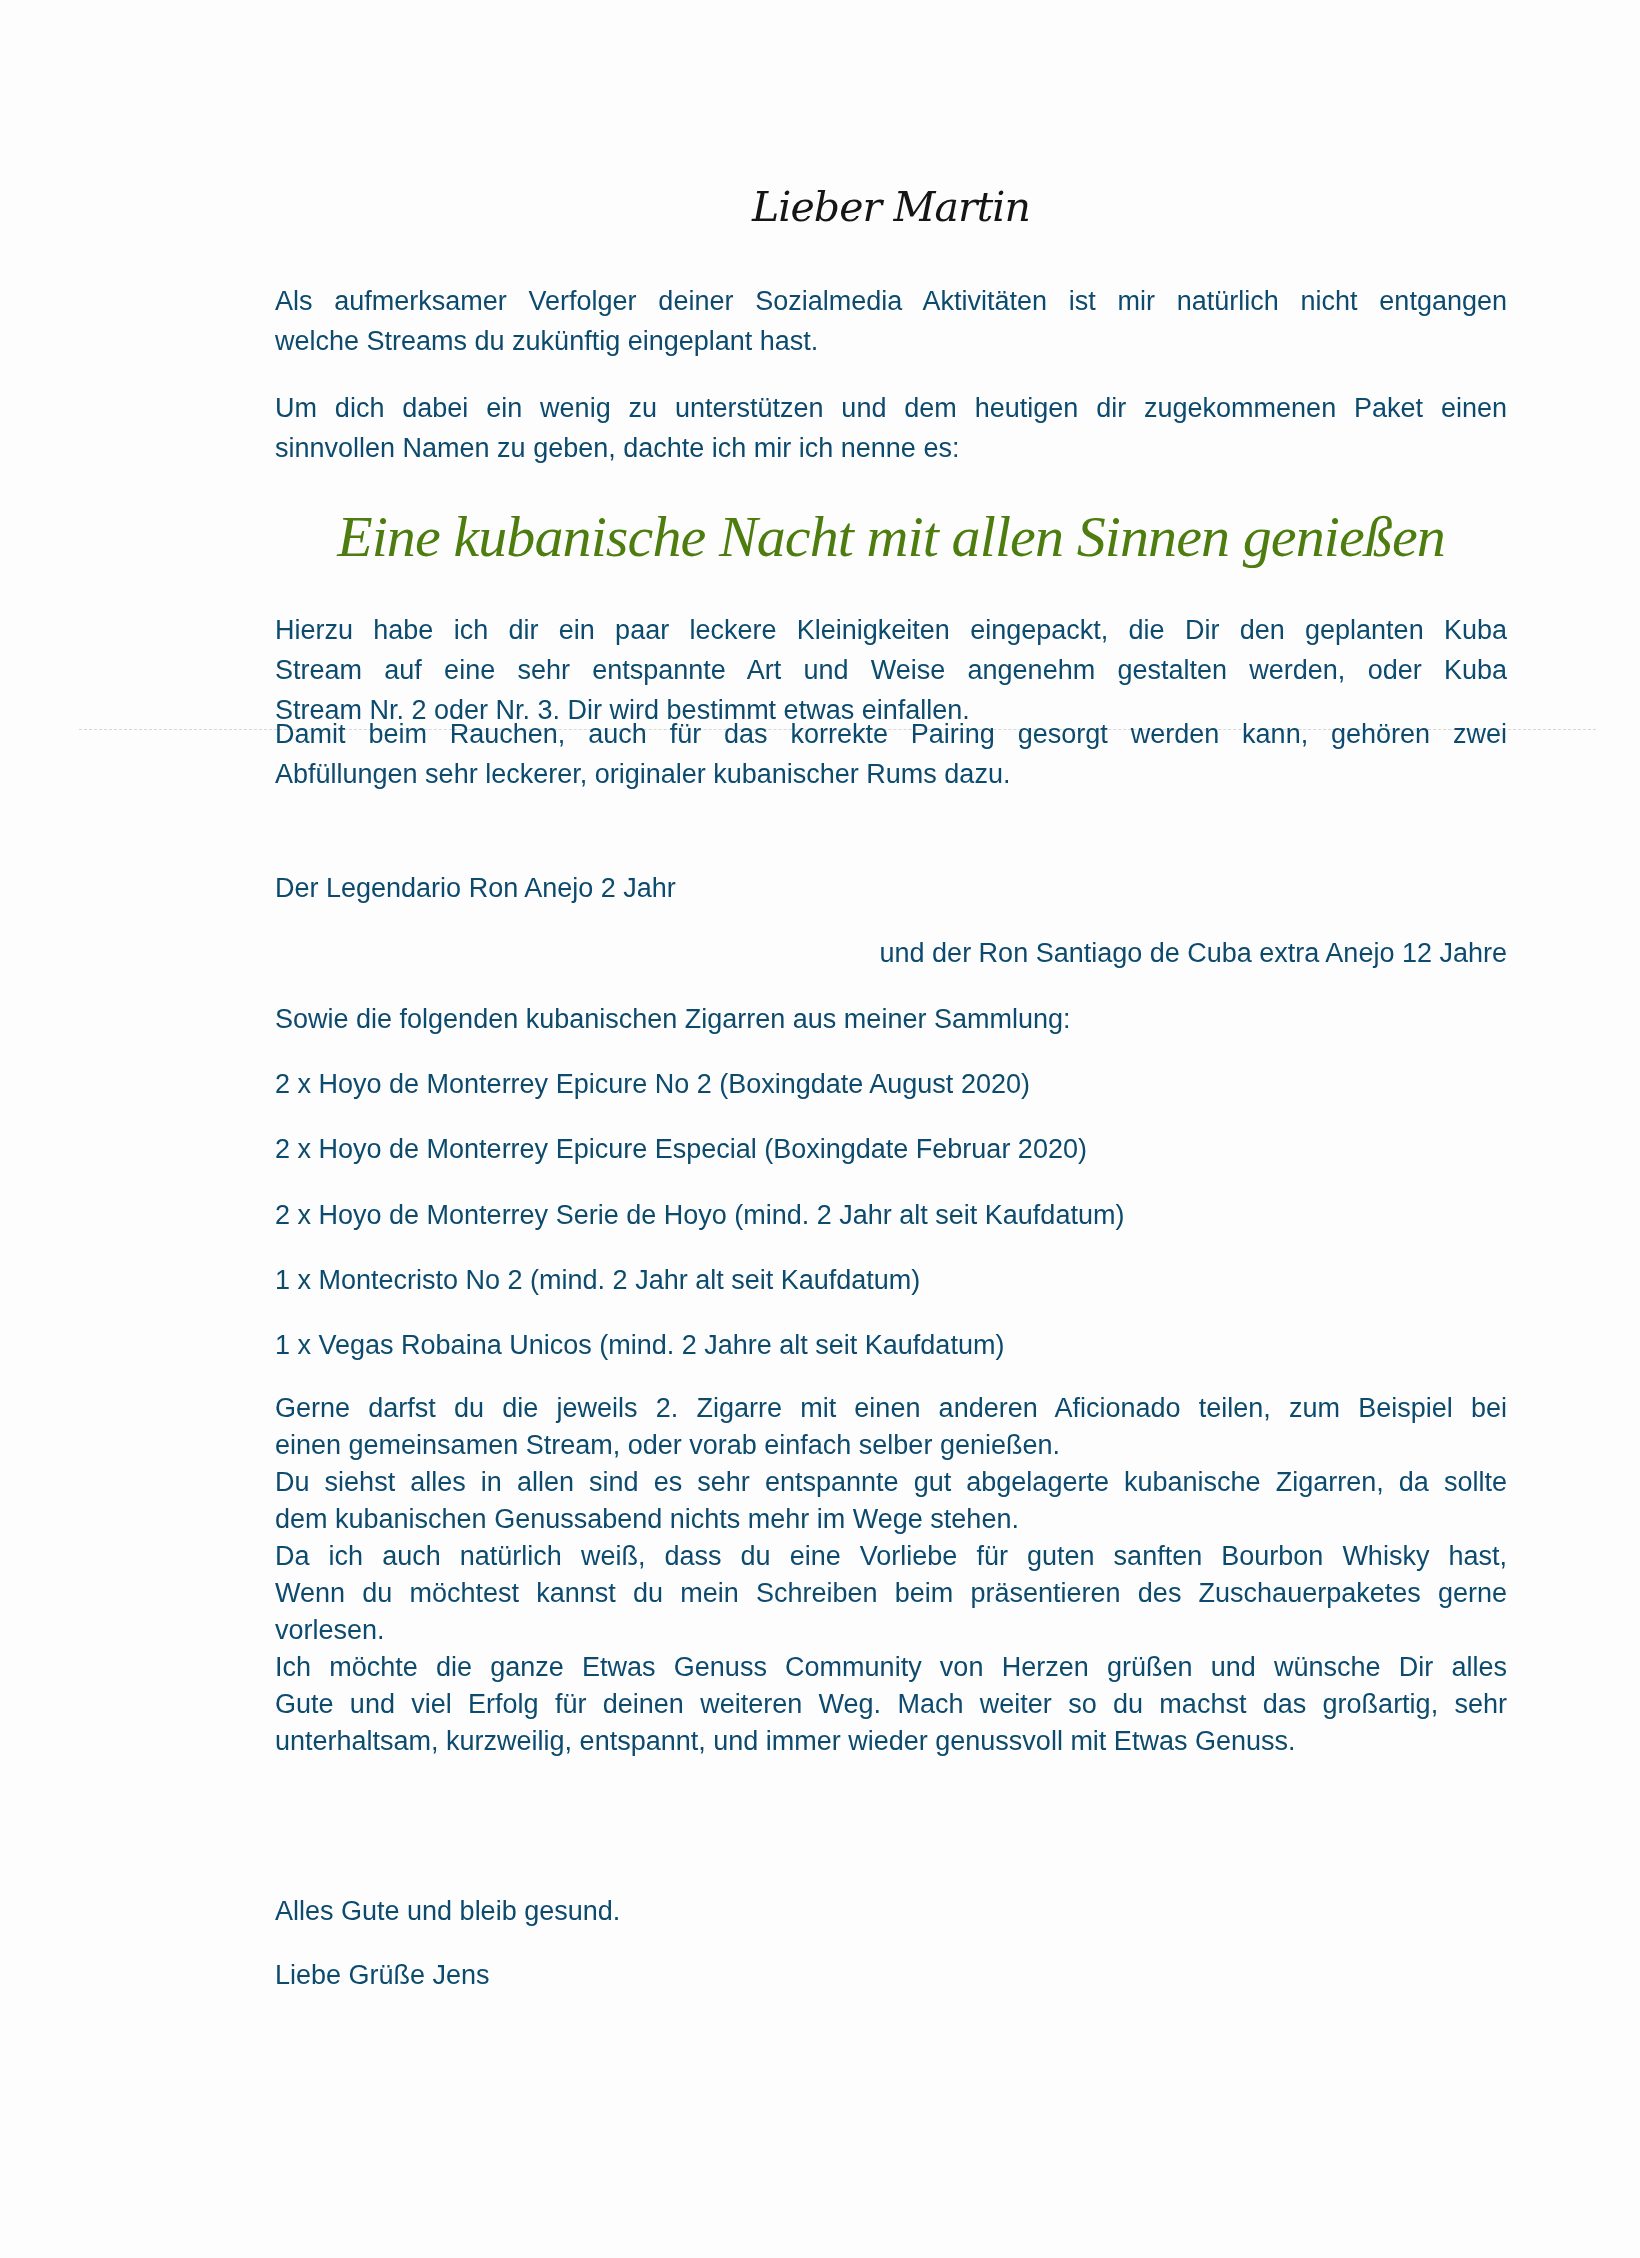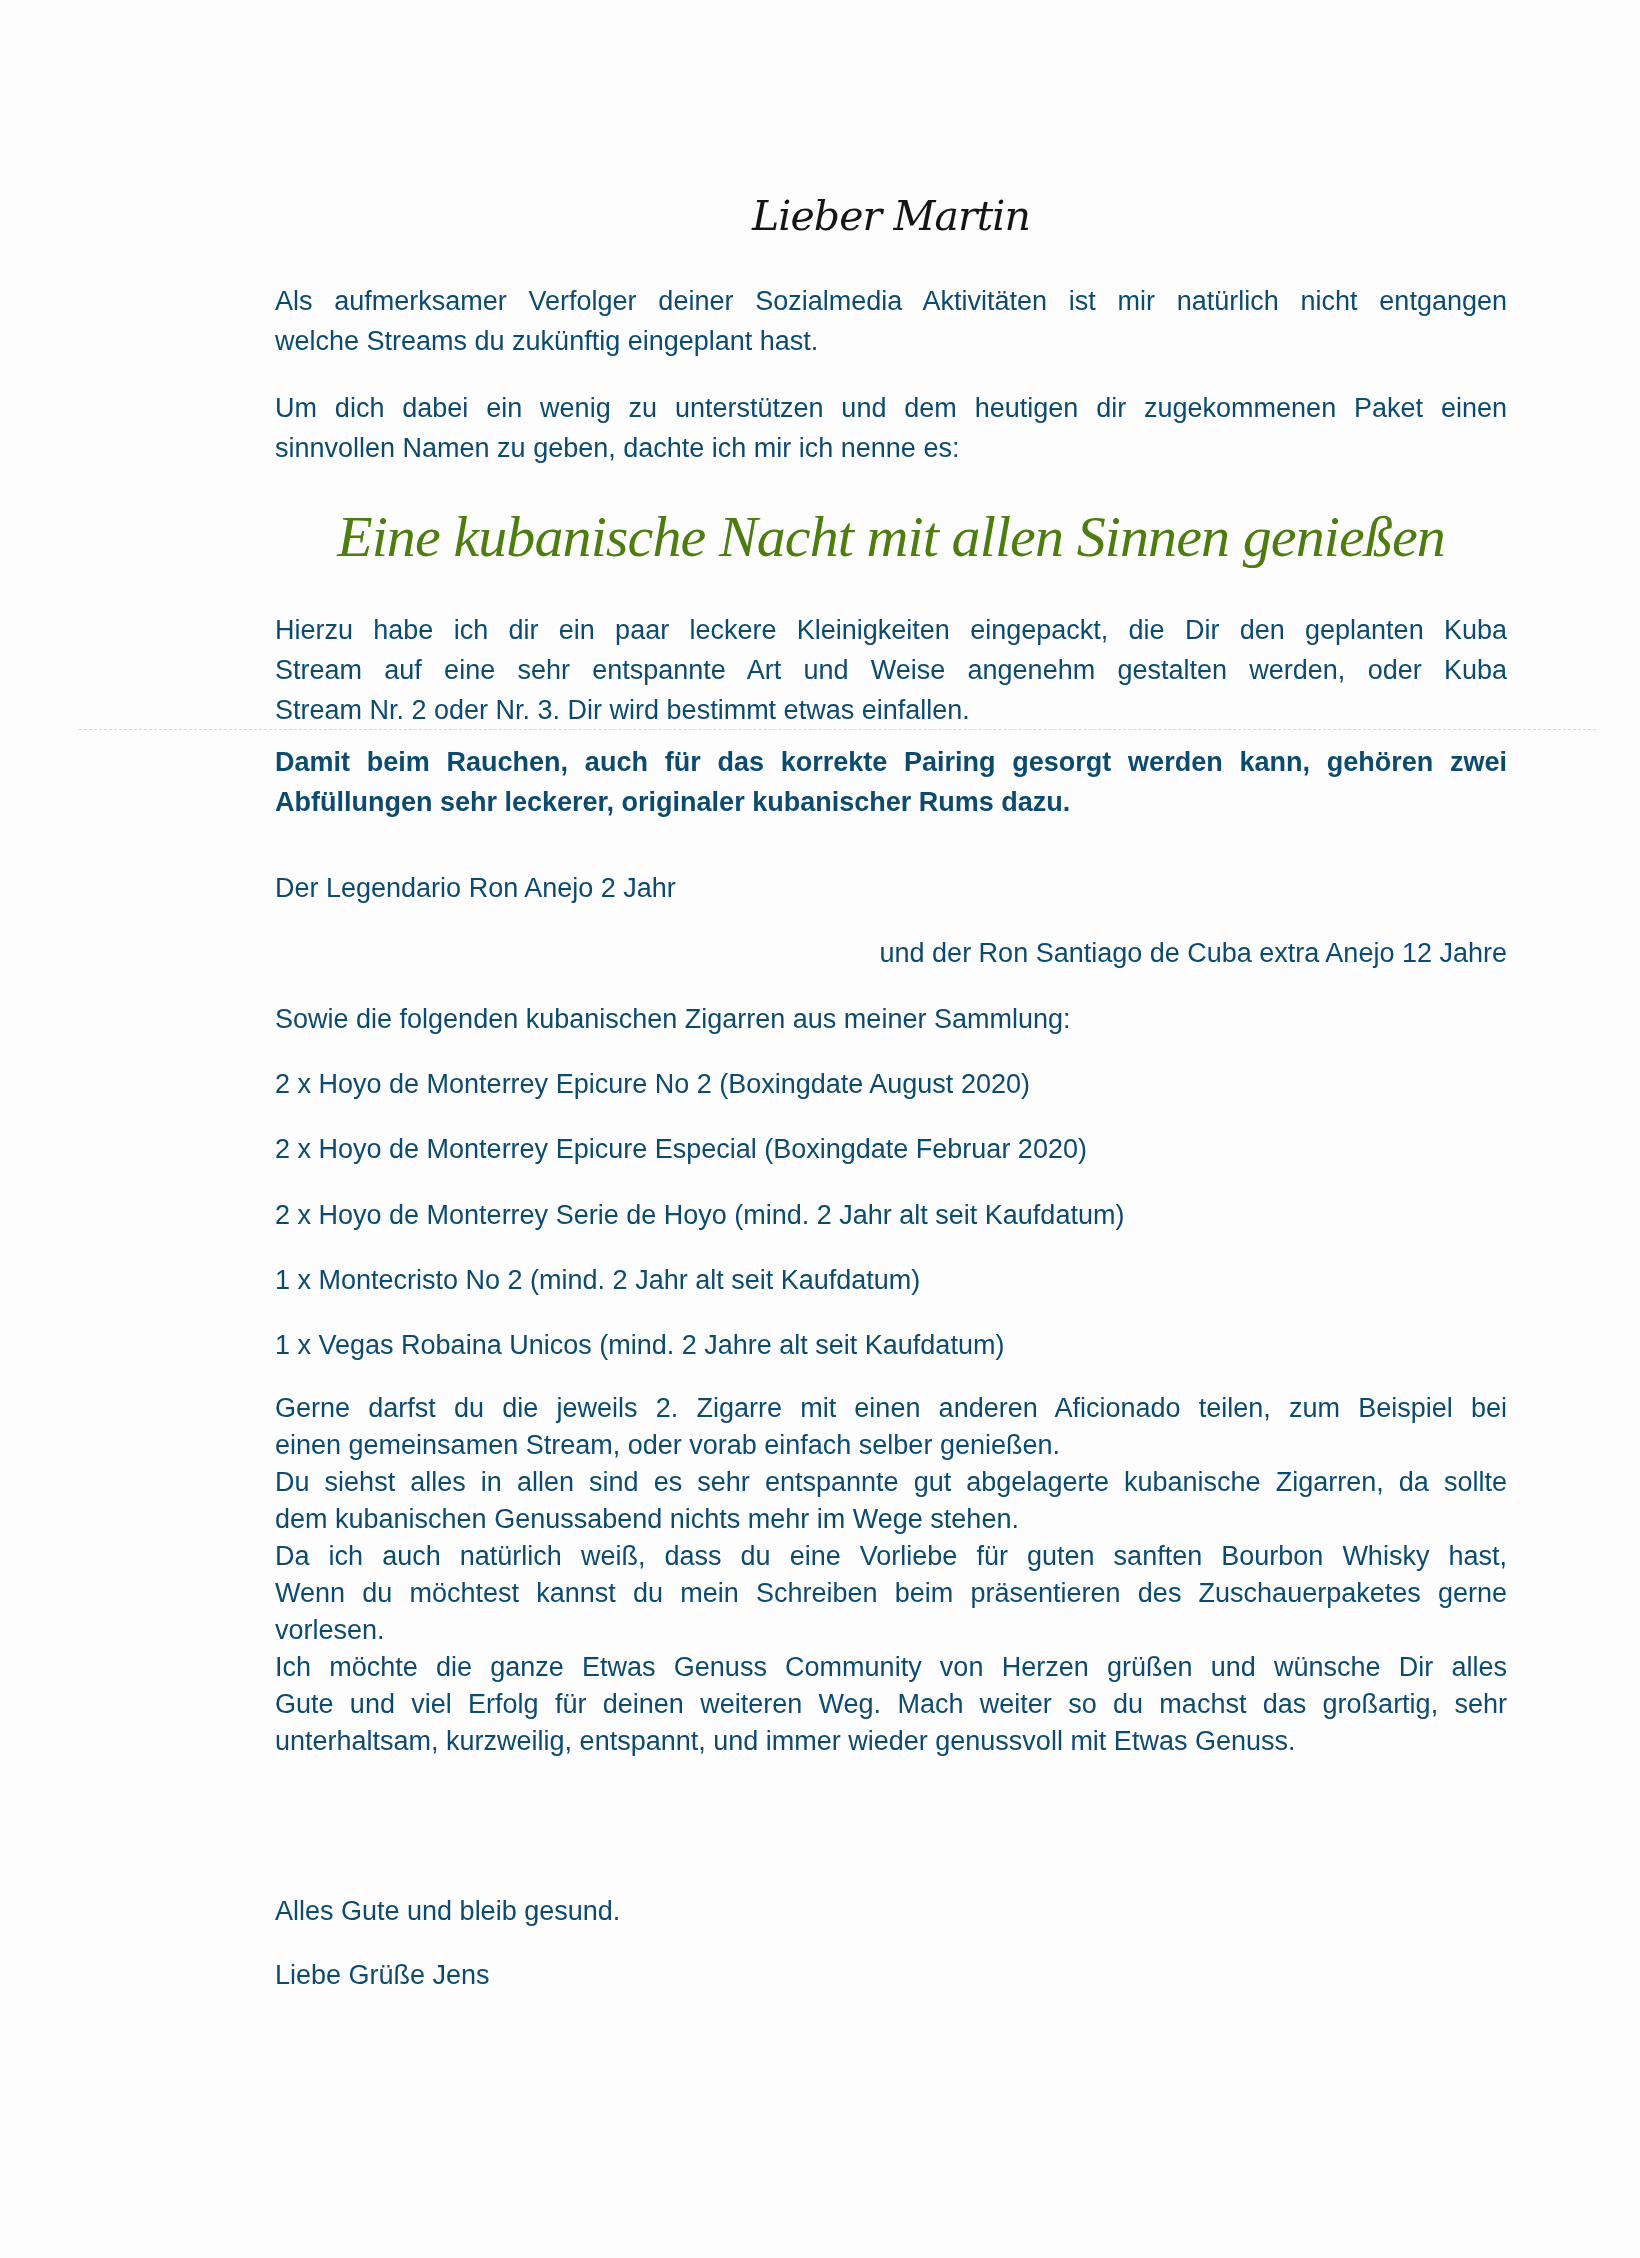--- a/index.html
+++ b/index.html
@@ -32,21 +32,21 @@
       opacity: 0.7;
     }
     .content {
       position: absolute;
       left: 275px;
       top: 0;
       width: 1232px;
     }
     .salutation {
       position: absolute;
-      top: 192px;
+      top: 183px;
       left: 0;
       width: 1232px;
       text-align: center;
       font-family: "DejaVu Serif", serif;
       font-style: italic;
       font-size: 41px;
       letter-spacing: -0.9px;
       color: #151515;
     }
     .motto {
@@ -98,21 +98,21 @@
     </div>
 
     <div class="motto">Eine kubanische Nacht mit allen Sinnen genießen</div>
 
     <div class="p" style="top:610px;">
       <span class="line j">Hierzu habe ich dir ein paar leckere Kleinigkeiten eingepackt, die Dir den geplanten Kuba</span>
       <span class="line j">Stream auf eine sehr entspannte Art und Weise angenehm gestalten werden, oder Kuba</span>
       <span class="line">Stream Nr. 2 oder Nr. 3. Dir wird bestimmt etwas einfallen.</span>
     </div>
 
-    <div class="p" style="top:742px;font-weight:bold;">
+    <div class="p" style="top:714px;">
       <span class="line j">Damit beim Rauchen, auch für das korrekte Pairing gesorgt werden kann, gehören zwei</span>
       <span class="line">Abfüllungen sehr leckerer, originaler kubanischer Rums dazu.</span>
     </div>
 
     <div class="p" style="top:868px;">Der Legendario Ron Anejo 2 Jahr</div>
     <div class="p" style="top:933px;text-align:right;">und der Ron Santiago de Cuba extra Anejo 12 Jahre</div>
 
     <div class="p" style="top:999px;">Sowie die folgenden kubanischen Zigarren aus meiner Sammlung:</div>
 
     <div class="p" style="top:1064px;">2 x Hoyo de Monterrey Epicure No 2 (Boxingdate August 2020)</div>

